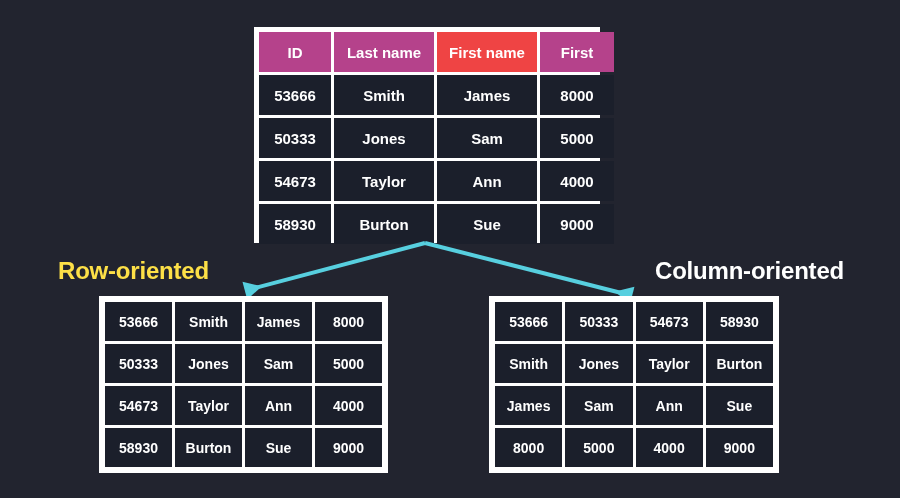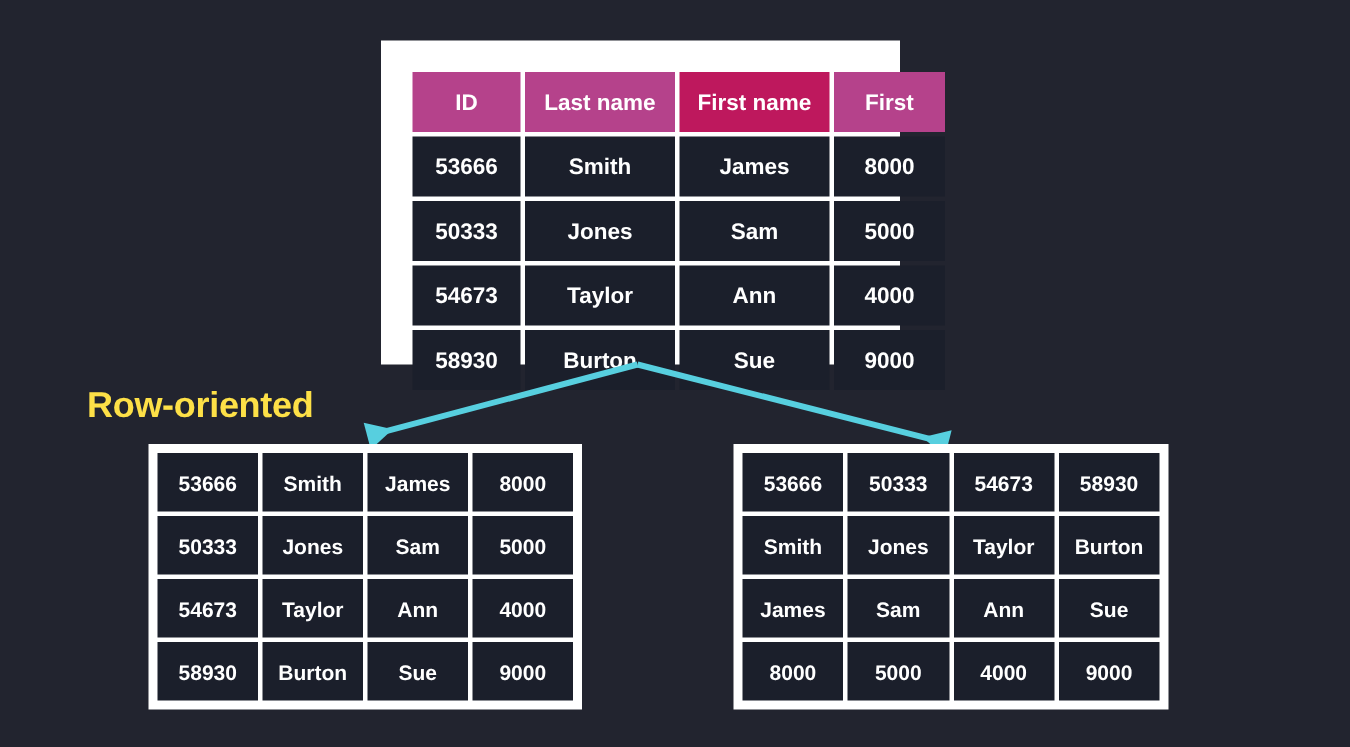--- a/index.html
+++ b/index.html
@@ -42,21 +42,21 @@
     background: #b5428b;
     color: #ffffff;
   }
 
   
   #source-table {
     left: 254px;
     top: 27px;
     width: 346px;
     height: 216px;
-    padding: 18px;
+    padding: 2px;
     font-size: 15px;
   }
   #source-table table {
     width: 100%;
     height: 100%;
     border-collapse: separate;
     border-spacing: 3px;
     table-layout: fixed;
   }
   #source-table td { height: 40px; }
@@ -130,21 +130,21 @@
       <colgroup>
         <col class="c0">
           <col class="c1">
           <col class="c2">
           <col class="c3">
       </colgroup>
       <tbody id="source-table-body">
           <tr>
             <td class="head" style="background: rgb(181, 66, 139); color: rgb(255, 255, 255);">ID</td>
             <td class="head" style="background: rgb(181, 66, 139); color: #ffffff;">Last name</td>
-            <td class="head" style="background: #be185d; color: rgb(255, 255, 255);">First name</td>
+            <td class="head" style="background: #ef4444; color: rgb(255, 255, 255);">First name</td>
             <td class="head" style="background: rgb(181, 66, 139); color: rgb(255, 255, 255);">First</td>
           </tr>
           <tr>
             <td style="background: rgb(27, 31, 43); color: rgb(255, 255, 255);">53666</td>
             <td style="background: rgb(27, 31, 43); color: rgb(255, 255, 255);">Smith</td>
             <td style="background: rgb(27, 31, 43); color: rgb(255, 255, 255);">James</td>
             <td style="background: rgb(27, 31, 43); color: rgb(255, 255, 255);">8000</td>
           </tr>
           <tr>
             <td style="background: rgb(27, 31, 43); color: rgb(255, 255, 255);">50333</td>
@@ -176,20 +176,21 @@
       <marker id="arrowhead-right" markerWidth="5" markerHeight="5" refX="3.6" refY="2.5" orient="auto" markerUnits="strokeWidth">
         <path d="M 4.6 0.2 L 0.2 2.5 L 4.6 4.8 Z" fill="#57cfdf"></path>
       </marker>
     </defs>
     <line id="arrow-left-line" x1="425" y1="243" x2="248.7000048015623" y2="289.6956744039105" stroke="#57cfdf" stroke-width="4" marker-end="url(#arrowhead-left)"></line>
     <line id="arrow-right-line" x1="425" y1="243" x2="628.2784831692244" y2="294.7784815619722" stroke="#57cfdf" stroke-width="4" marker-end="url(#arrowhead-right)"></line>
   </svg>
 
   <div class="caption" id="row-oriented-caption" style="color: #fde047;">Row-oriented</div>
 
+  <div class="caption" id="column-oriented-caption" style="color: rgb(255, 255, 255);">Column-oriented</div>
 
   <div class="grid bottom-table" id="row-oriented-table" style="background: rgb(255, 255, 255);">
     <table>
       <colgroup>
         <col style="width:25%">
           <col style="width:25%">
         <col style="width:25%">
           <col style="width:25%">
       </colgroup>
       <tbody id="row-oriented-body">

